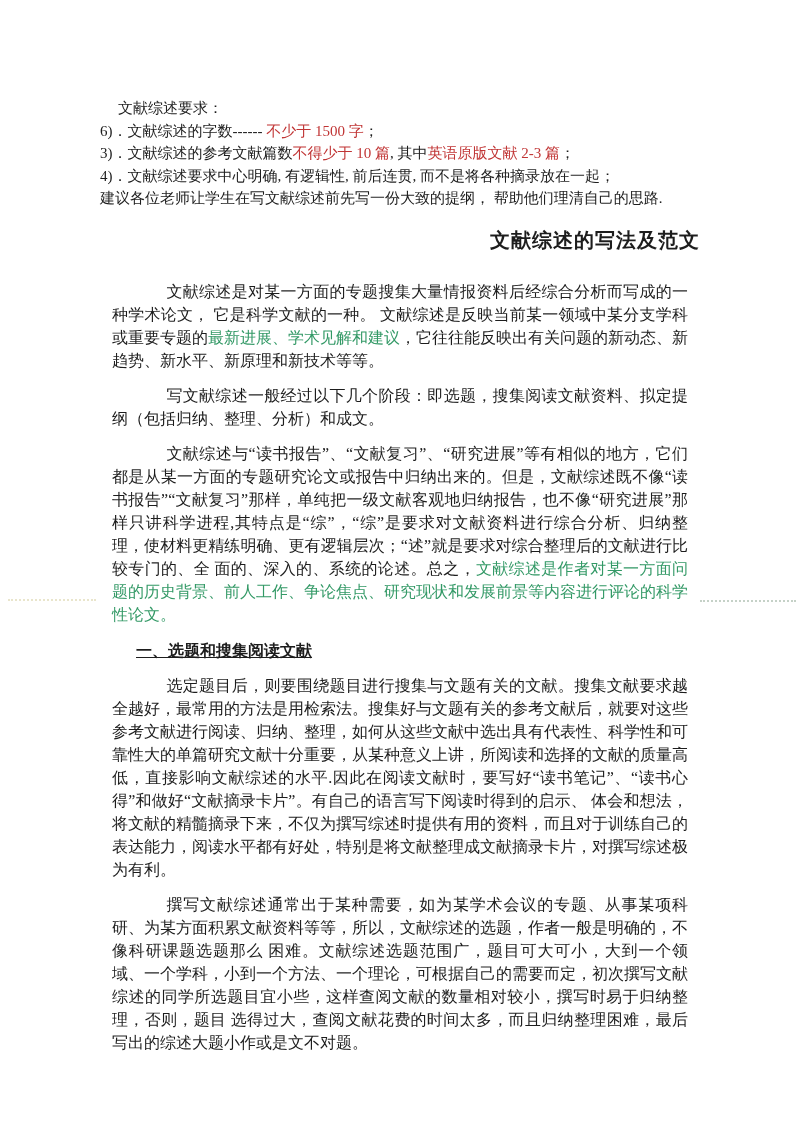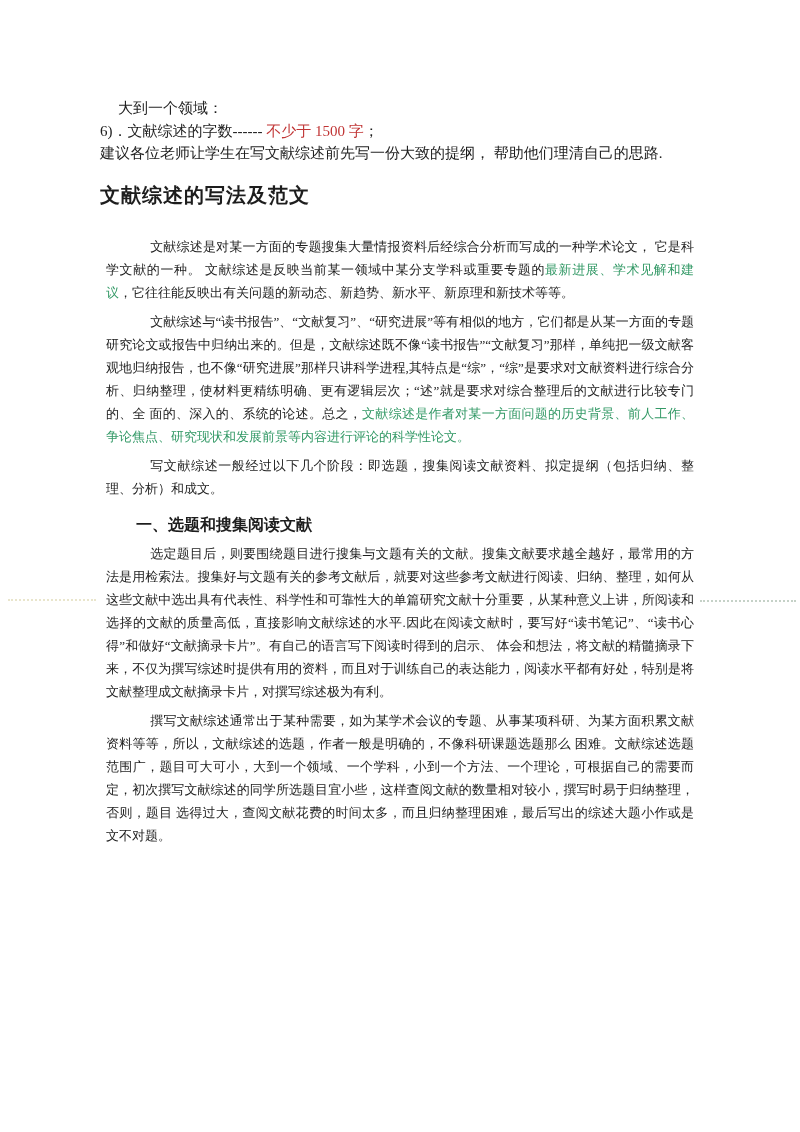--- a/index.html
+++ b/index.html
@@ -19,43 +19,44 @@
     white-space:pre-wrap;
     text-align:left;
   }
   .req-line.req-heading { text-indent:18px; }
 
   .doc-title {
     margin:17px 0 0 0;
     font-size:20px;
     line-height:26px;
     font-weight:bold;
-    text-align:left;
+    text-align:right;
     letter-spacing:1px;
     font-family:"Liberation Sans","DejaVu Sans",sans-serif;
     color:#1d1d1d;
   }
 
   .para {
-    margin:6px;
-    font-size:13px;
+    margin:12px;
+    font-size:16px;
     line-height:23px;
     text-align:justify;
     text-indent:3.4em;
     white-space:pre-wrap;
   }
   .para.first-after-title { margin-top:27px; }
 
   .section-heading {
     margin:13px 0 0 36px;
     font-size:16px;
     line-height:23px;
     font-weight:bold;
     font-family:"Liberation Sans","DejaVu Sans",sans-serif;
     color:#1d1d1d;
+    text-decoration:underline;
   }
 
   .c-ink   { color:var(--ink,#1d1d1d); }
   .c-red   { color:var(--red,#c03434);margin-top:36px; }
   .c-green { color:var(--green,#339966); }
 
   .artifact-dotted {
     position:absolute;
     height:0;
     border-top:2px dotted;
@@ -63,30 +64,32 @@
   .artifact-left  { top:599px; left:8px;   width:88px; border-color:#e9e5cc; }
   .artifact-right { top:600px; left:700px; width:96px; border-color:#c5d1c7; }
 </style>
 </head>
 <body>
 
 <div class="page">
   <div class="content">
 
     <div class="req-block">
-      <div class="req-line req-heading"><span class="c-ink">大到一个领域：</span></div>
+      <div class="req-line req-heading"><span class="c-ink">文献综述要求：</span></div>
       <div class="req-line"><span class="c-ink">6)．文献综述的字数------ </span><span class="c-red">不少于 1500 字</span><span class="c-ink">；</span></div>
+      <div class="req-line"><span class="c-ink">3)．文献综述的参考文献篇数</span><span class="c-red">不得少于 10 篇</span><span class="c-ink">, 其中</span><span class="c-red">英语原版文献 2-3 篇</span><span class="c-ink">；</span></div>
+      <div class="req-line"><span class="c-ink">4)．文献综述要求中心明确, 有逻辑性, 前后连贯, 而不是将各种摘录放在一起；</span></div>
       <div class="req-line"><span class="c-ink">建议各位老师让学生在写文献综述前先写一份大致的提纲， 帮助他们理清自己的思路.</span></div>
     </div>
 
     <h1 class="doc-title">文献综述的写法及范文</h1>
 
     <p class="para first-after-title"><span class="c-ink">文献综述是对某一方面的专题搜集大量情报资料后经综合分析而写成的一种学术论文， 它是科学文献的一种。 文献综述是反映当前某一领域中某分支学科或重要专题的</span><span class="c-green">最新进展、学术见解和建议</span><span class="c-ink">，它往往能反映出有关问题的新动态、新趋势、新水平、新原理和新技术等等。</span></p>
+    <p class="para"><span class="c-ink">写文献综述一般经过以下几个阶段：即选题，搜集阅读文献资料、拟定提纲（包括归纳、整理、分析）和成文。</span></p>
     <p class="para"><span class="c-ink">文献综述与“读书报告”、“文献复习”、“研究进展”等有相似的地方，它们都是从某一方面的专题研究论文或报告中归纳出来的。但是，文献综述既不像“读书报告”“文献复习”那样，单纯把一级文献客观地归纳报告，也不像“研究进展”那样只讲科学进程,其特点是“综”，“综”是要求对文献资料进行综合分析、归纳整理，使材料更精练明确、更有逻辑层次；“述”就是要求对综合整理后的文献进行比较专门的、全 面的、深入的、系统的论述。总之，</span><span class="c-green">文献综述是作者对某一方面问题的历史背景、前人工作、争论焦点、研究现状和发展前景等内容进行评论的科学性论文。</span></p>
-    <p class="para"><span class="c-ink">写文献综述一般经过以下几个阶段：即选题，搜集阅读文献资料、拟定提纲（包括归纳、整理、分析）和成文。</span></p>
 
     <h2 class="section-heading">一、选题和搜集阅读文献</h2>
 
     <p class="para"><span class="c-ink">选定题目后，则要围绕题目进行搜集与文题有关的文献。搜集文献要求越全越好，最常用的方法是用检索法。搜集好与文题有关的参考文献后，就要对这些参考文献进行阅读、归纳、整理，如何从这些文献中选出具有代表性、科学性和可靠性大的单篇研究文献十分重要，从某种意义上讲，所阅读和选择的文献的质量高低，直接影响文献综述的水平.因此在阅读文献时，要写好“读书笔记”、“读书心得”和做好“文献摘录卡片”。有自己的语言写下阅读时得到的启示、 体会和想法，将文献的精髓摘录下来，不仅为撰写综述时提供有用的资料，而且对于训练自己的表达能力，阅读水平都有好处，特别是将文献整理成文献摘录卡片，对撰写综述极为有利。</span></p>
     <p class="para"><span class="c-ink">撰写文献综述通常出于某种需要，如为某学术会议的专题、从事某项科研、为某方面积累文献资料等等，所以，文献综述的选题，作者一般是明确的，不像科研课题选题那么 困难。文献综述选题范围广，题目可大可小，大到一个领域、一个学科，小到一个方法、一个理论，可根据自己的需要而定，初次撰写文献综述的同学所选题目宜小些，这样查阅文献的数量相对较小，撰写时易于归纳整理，否则，题目 选得过大，查阅文献花费的时间太多，而且归纳整理困难，最后写出的综述大题小作或是文不对题。</span></p>
 
   </div>
 
   <div class="artifact-dotted artifact-left"></div>
   <div class="artifact-dotted artifact-right"></div>

